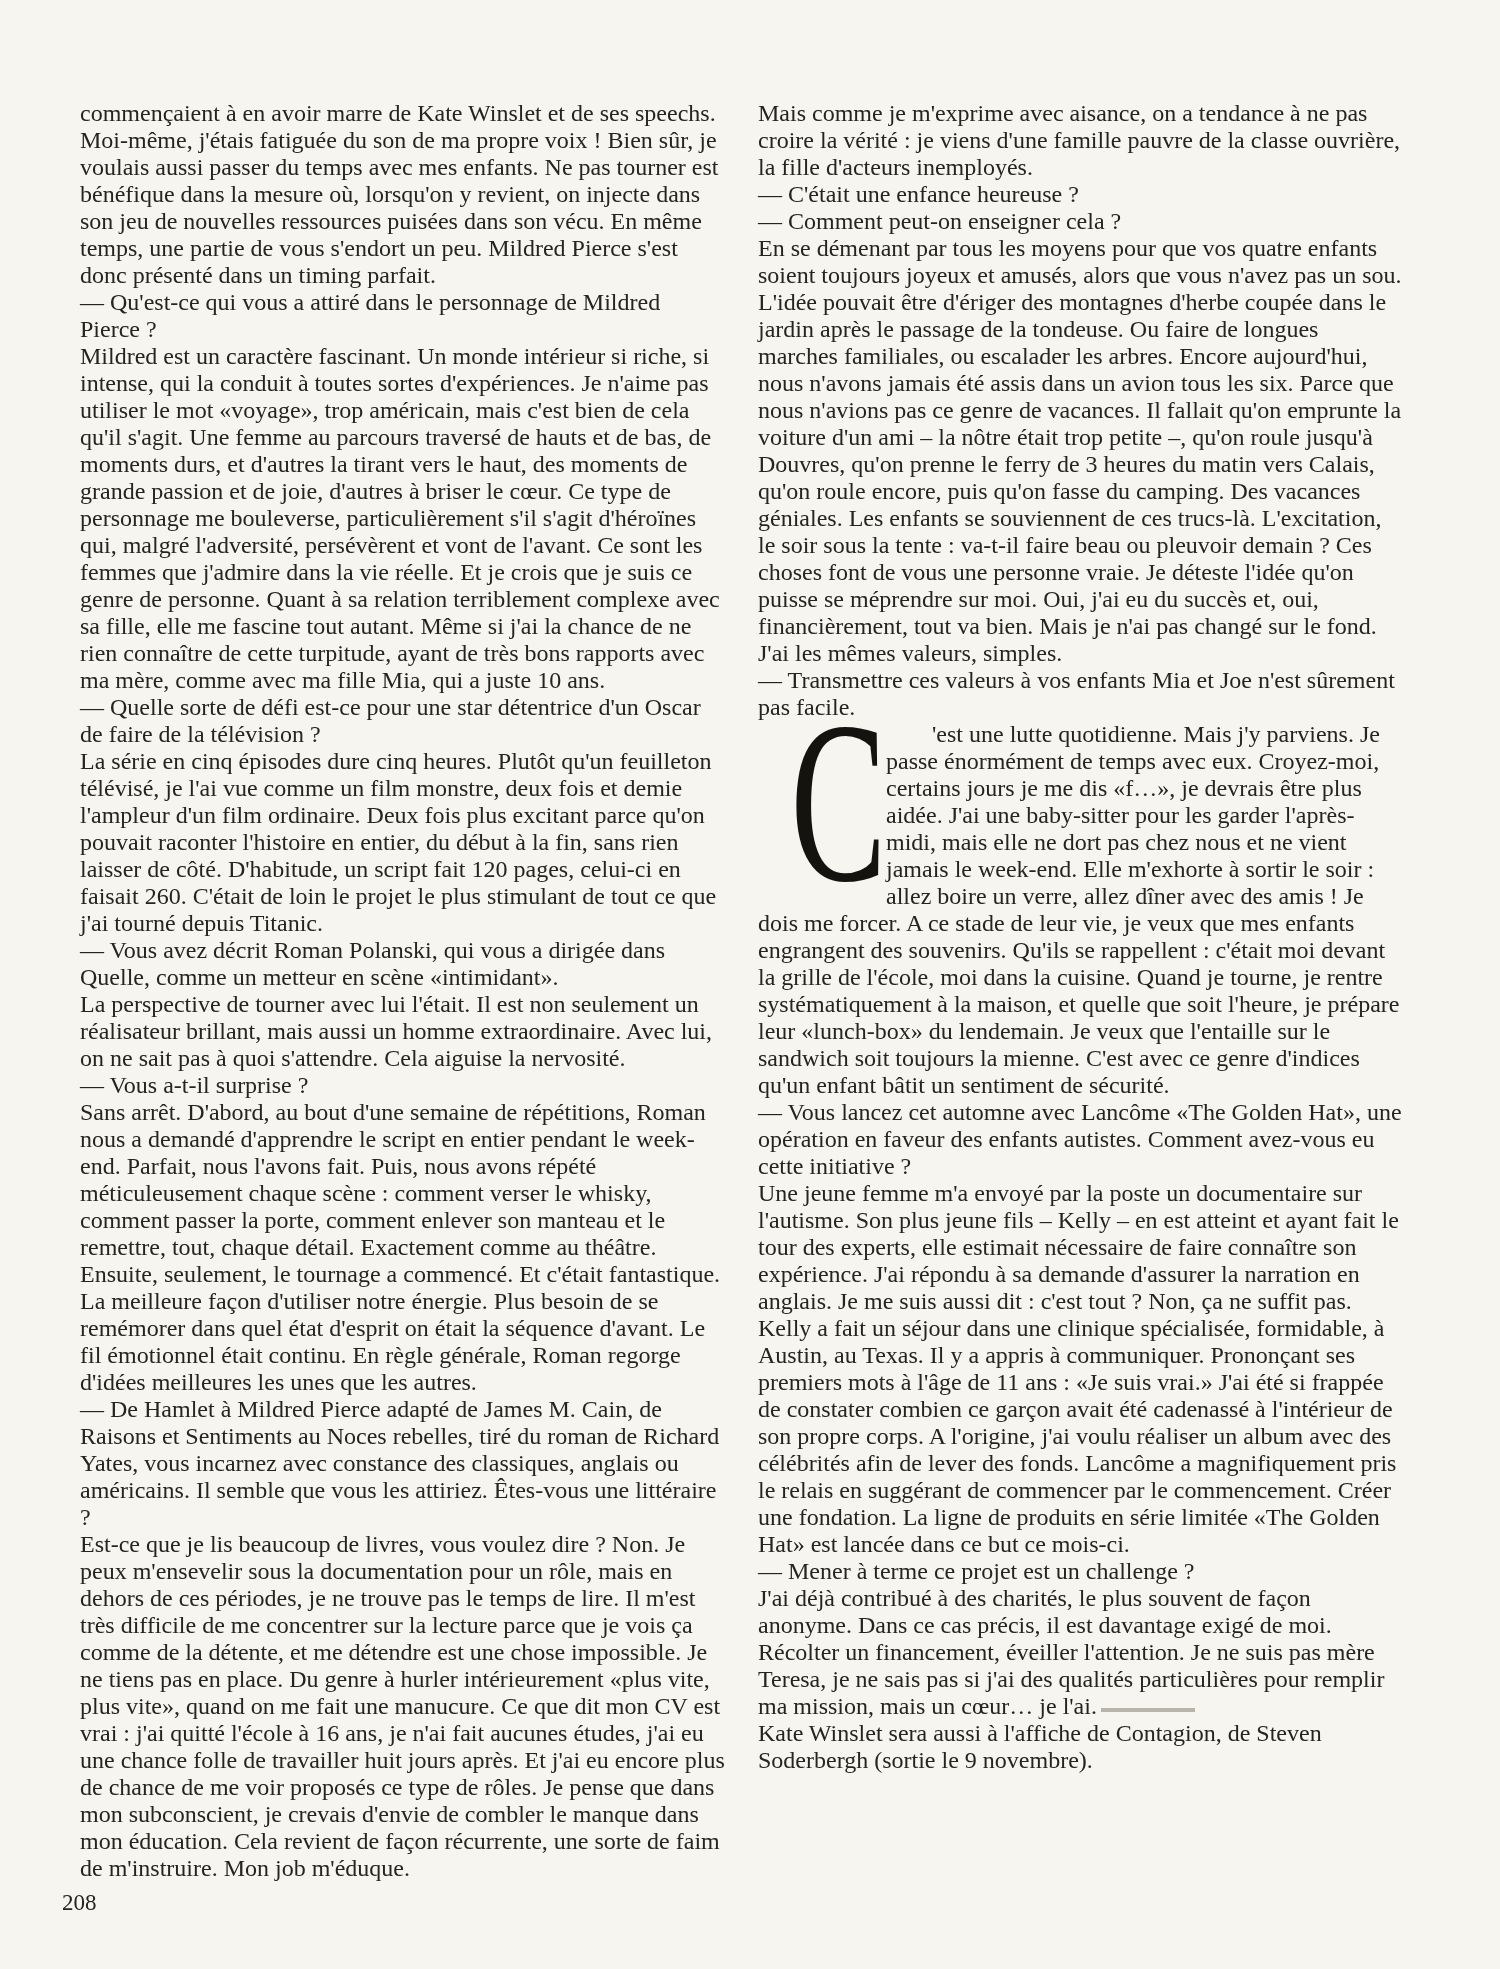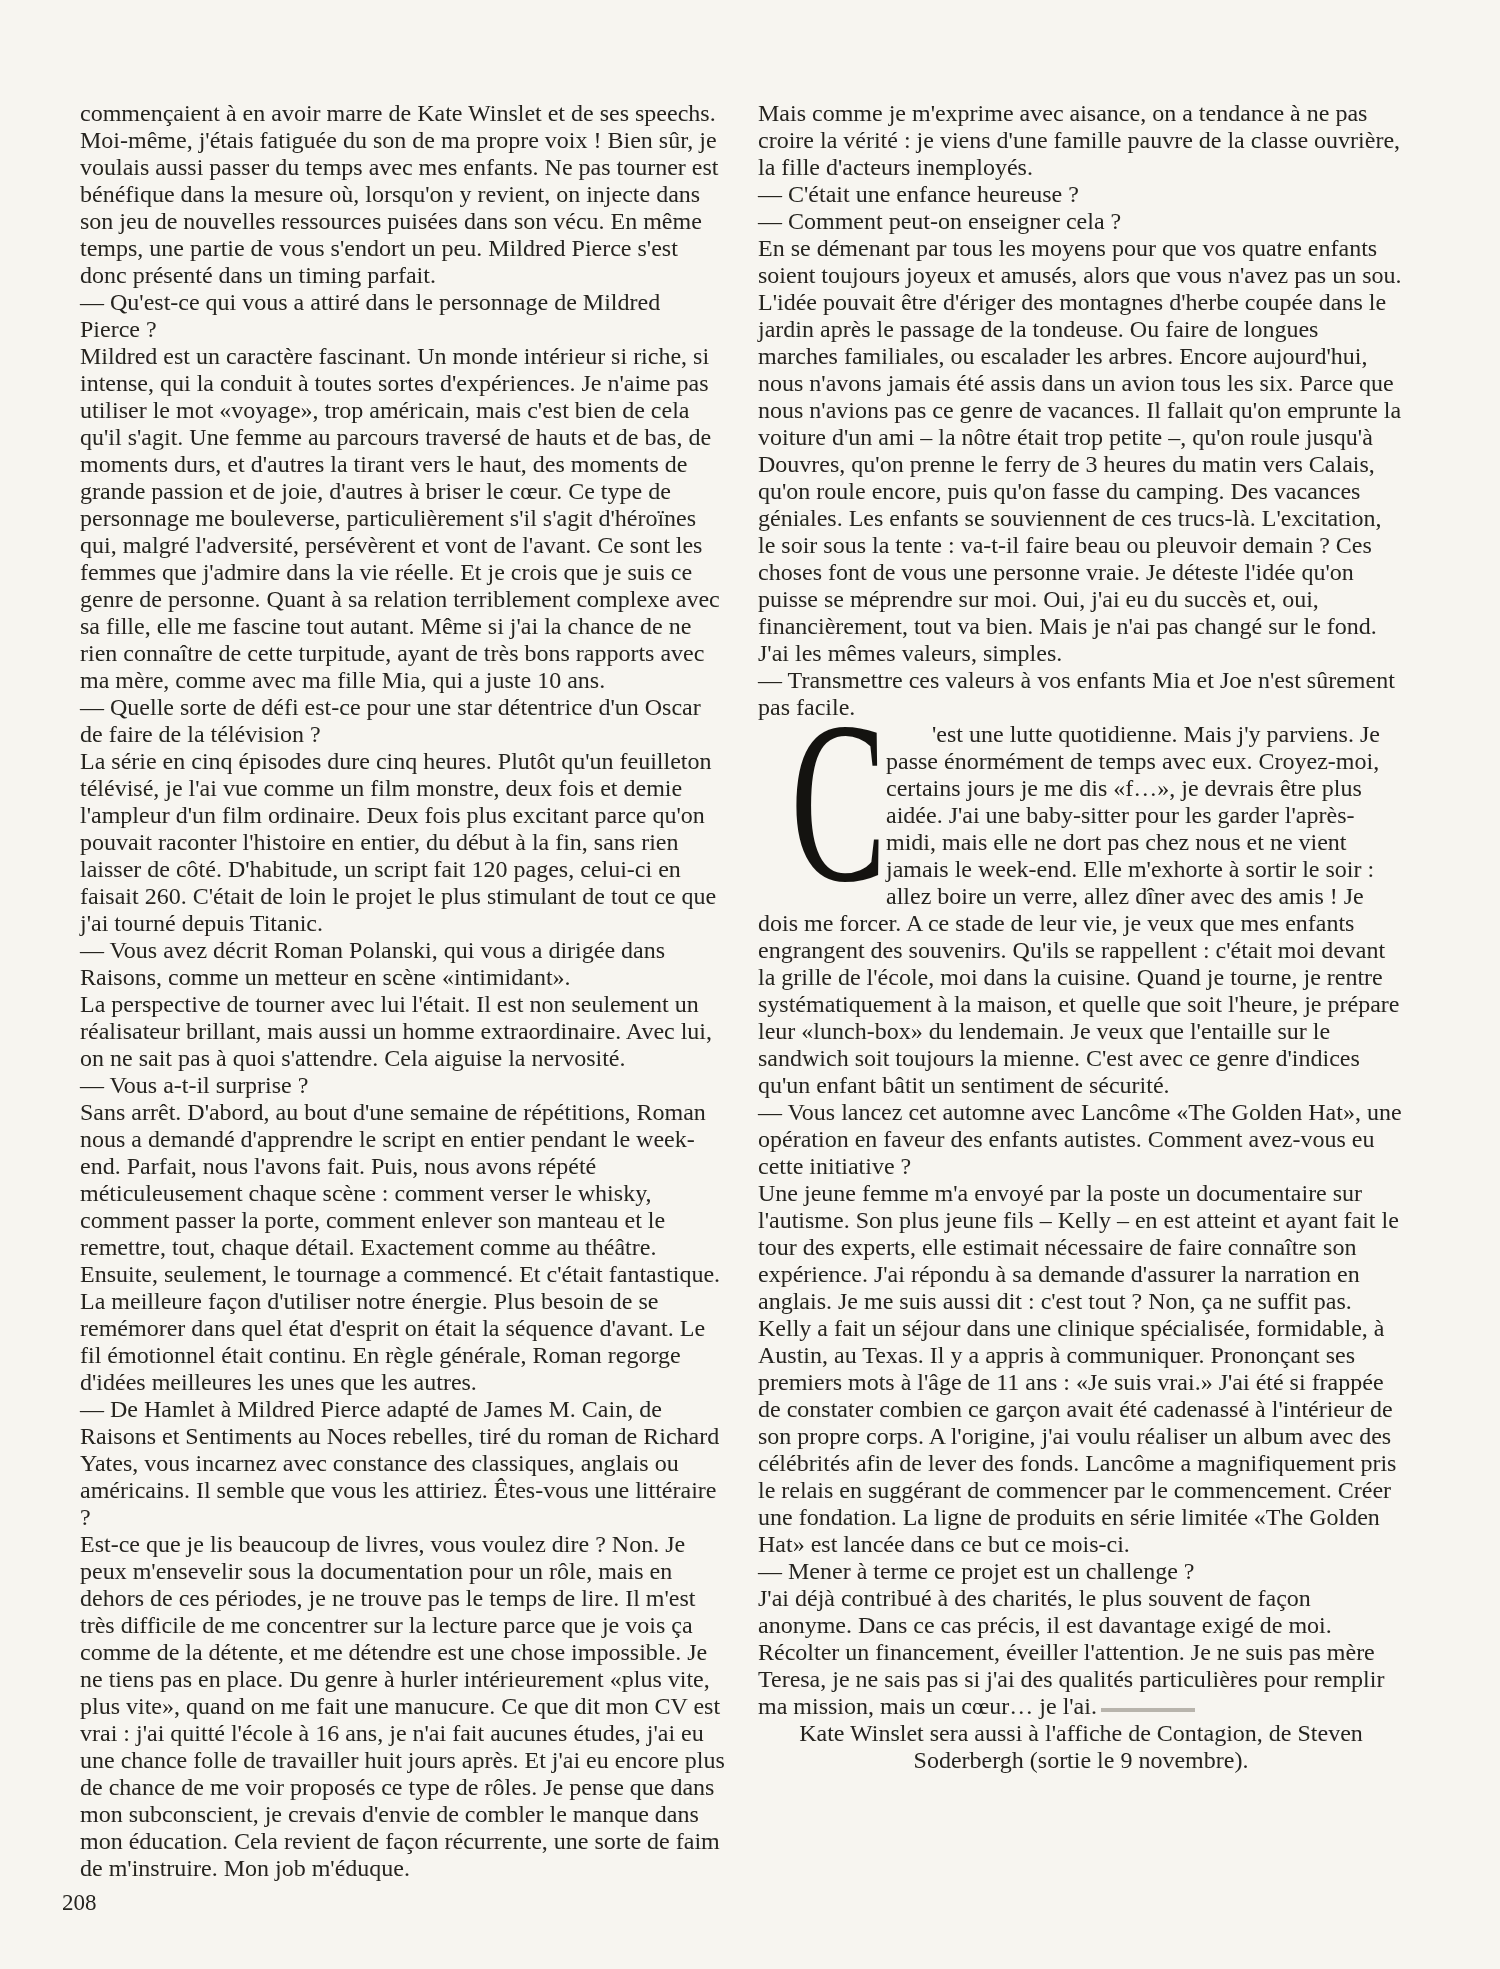--- a/index.html
+++ b/index.html
@@ -7,21 +7,21 @@
     width: 1500px; height: 1969px;
     background: #f7f5f0;
     font-family: "Liberation Serif", serif;
     color: #26241f;
   }
   .page { position: relative; width: 1500px; height: 1969px; overflow: hidden; }
   .columns { position: absolute; left: 80px; top: 100px; display: flex; gap: 32px; }
   .col { width: 646px; font-size: 24px; line-height: 27px; text-align: left; }
   .col p { margin: 0; }
   .it { }
-  p.signature { text-align: center; }
+  p.signature { text-align: left; }
   .dropcap {
     float: left;
     width: 104px; height: 160px;
     margin: 6px 20px 0 4px;
     font-size: 232px; line-height: 150px;
     transform: scaleX(0.62); transform-origin: 0 50%;
     color: #141310;
   }
   p.has-dropcap { text-indent: 46px; }
   .end-rule {
@@ -37,21 +37,21 @@
 <body>
 
 <div class="page">
   <div class="columns">
     <div class="col">
         <p class="answer"><span>commençaient à en avoir marre de Kate Winslet et de ses speechs. Moi-même, j'étais fatiguée du son de ma propre voix ! Bien sûr, je voulais aussi passer du temps avec mes enfants. Ne pas tourner est bénéfique dans la mesure où, lorsqu'on y revient, on injecte dans son jeu de nouvelles ressources puisées dans son vécu. En même temps, une partie de vous s'endort un peu. </span><span class="it">Mildred Pierce</span><span> s'est donc présenté dans un timing parfait.</span></p>
         <p class="question"><span class="it">— Qu'est-ce qui vous a attiré dans le personnage de Mildred Pierce ?</span></p>
         <p class="answer"><span>Mildred est un caractère fascinant. Un monde intérieur si riche, si intense, qui la conduit à toutes sortes d'expériences. Je n'aime pas utiliser le mot «voyage», trop américain, mais c'est bien de cela qu'il s'agit. Une femme au parcours traversé de hauts et de bas, de moments durs, et d'autres la tirant vers le haut, des moments de grande passion et de joie, d'autres à briser le cœur. Ce type de personnage me bouleverse, particulièrement s'il s'agit d'héroïnes qui, malgré l'adversité, persévèrent et vont de l'avant. Ce sont les femmes que j'admire dans la vie réelle. Et je crois que je suis ce genre de personne. Quant à sa relation terriblement complexe avec sa fille, elle me fascine tout autant. Même si j'ai la chance de ne rien connaître de cette turpitude, ayant de très bons rapports avec ma mère, comme avec ma fille Mia, qui a juste 10 ans.</span></p>
         <p class="question"><span class="it">— Quelle sorte de défi est-ce pour une star détentrice d'un Oscar de faire de la télévision ?</span></p>
         <p class="answer"><span>La série en cinq épisodes dure cinq heures. Plutôt qu'un feuilleton télévisé, je l'ai vue comme un film monstre, deux fois et demie l'ampleur d'un film ordinaire. Deux fois plus excitant parce qu'on pouvait raconter l'histoire en entier, du début à la fin, sans rien laisser de côté. D'habitude, un script fait 120 pages, celui-ci en faisait 260. C'était de loin le projet le plus stimulant de tout ce que j'ai tourné depuis </span><span class="it">Titanic</span><span>.</span></p>
-        <p class="question"><span class="it">— Vous avez décrit Roman Polanski, qui vous a dirigée dans </span><span>Raisons,</span><span class="it"> comme un metteur en scène «intimidant».</span></p>
+        <p class="question"><span class="it">— Vous avez décrit Roman Polanski, qui vous a dirigée dans </span><span>Quelle,</span><span class="it"> comme un metteur en scène «intimidant».</span></p>
         <p class="answer"><span>La perspective de tourner avec lui l'était. Il est non seulement un réalisateur brillant, mais aussi un homme extraordinaire. Avec lui, on ne sait pas à quoi s'attendre. Cela aiguise la nervosité.</span></p>
         <p class="question"><span class="it">— Vous a-t-il surprise ?</span></p>
         <p class="answer"><span>Sans arrêt. D'abord, au bout d'une semaine de répétitions, Roman nous a demandé d'apprendre le script en entier pendant le week-end. Parfait, nous l'avons fait. Puis, nous avons répété méticuleusement chaque scène : comment verser le whisky, comment passer la porte, comment enlever son manteau et le remettre, tout, chaque détail. Exactement comme au théâtre. Ensuite, seulement, le tournage a commencé. Et c'était fantastique. La meilleure façon d'utiliser notre énergie. Plus besoin de se remémorer dans quel état d'esprit on était la séquence d'avant. Le fil émotionnel était continu. En règle générale, Roman regorge d'idées meilleures les unes que les autres.</span></p>
         <p class="question"><span class="it">— De </span><span>Hamlet</span><span class="it"> à </span><span>Mildred Pierce</span><span class="it"> adapté de James M. Cain, de </span><span>Raisons et Sentiments</span><span class="it"> au </span><span>Noces rebelles,</span><span class="it"> tiré du roman de Richard Yates, vous incarnez avec constance des classiques, anglais ou américains. Il semble que vous les attiriez. Êtes-vous une littéraire ?</span></p>
         <p class="answer"><span>Est-ce que je lis beaucoup de livres, vous voulez dire ? Non. Je peux m'ensevelir sous la documentation pour un rôle, mais en dehors de ces périodes, je ne trouve pas le temps de lire. Il m'est très difficile de me concentrer sur la lecture parce que je vois ça comme de la détente, et me détendre est une chose impossible. Je ne tiens pas en place. Du genre à hurler intérieurement «plus vite, plus vite», quand on me fait une manucure. Ce que dit mon CV est vrai : j'ai quitté l'école à 16 ans, je n'ai fait aucunes études, j'ai eu une chance folle de travailler huit jours après. Et j'ai eu encore plus de chance de me voir proposés ce type de rôles. Je pense que dans mon subconscient, je crevais d'envie de combler le manque dans mon éducation. Cela revient de façon récurrente, une sorte de faim de m'instruire. Mon job m'éduque.</span></p>
       </div>
     <div class="col">
         <p class="answer"><span>Mais comme je m'exprime avec aisance, on a tendance à ne pas croire la vérité : je viens d'une famille pauvre de la classe ouvrière, la fille d'acteurs inemployés.</span></p>
         <p class="question"><span class="it">— C'était une enfance heureuse ?</span></p>
         <p class="question"><span class="it">— Comment peut-on enseigner cela ?</span></p>

